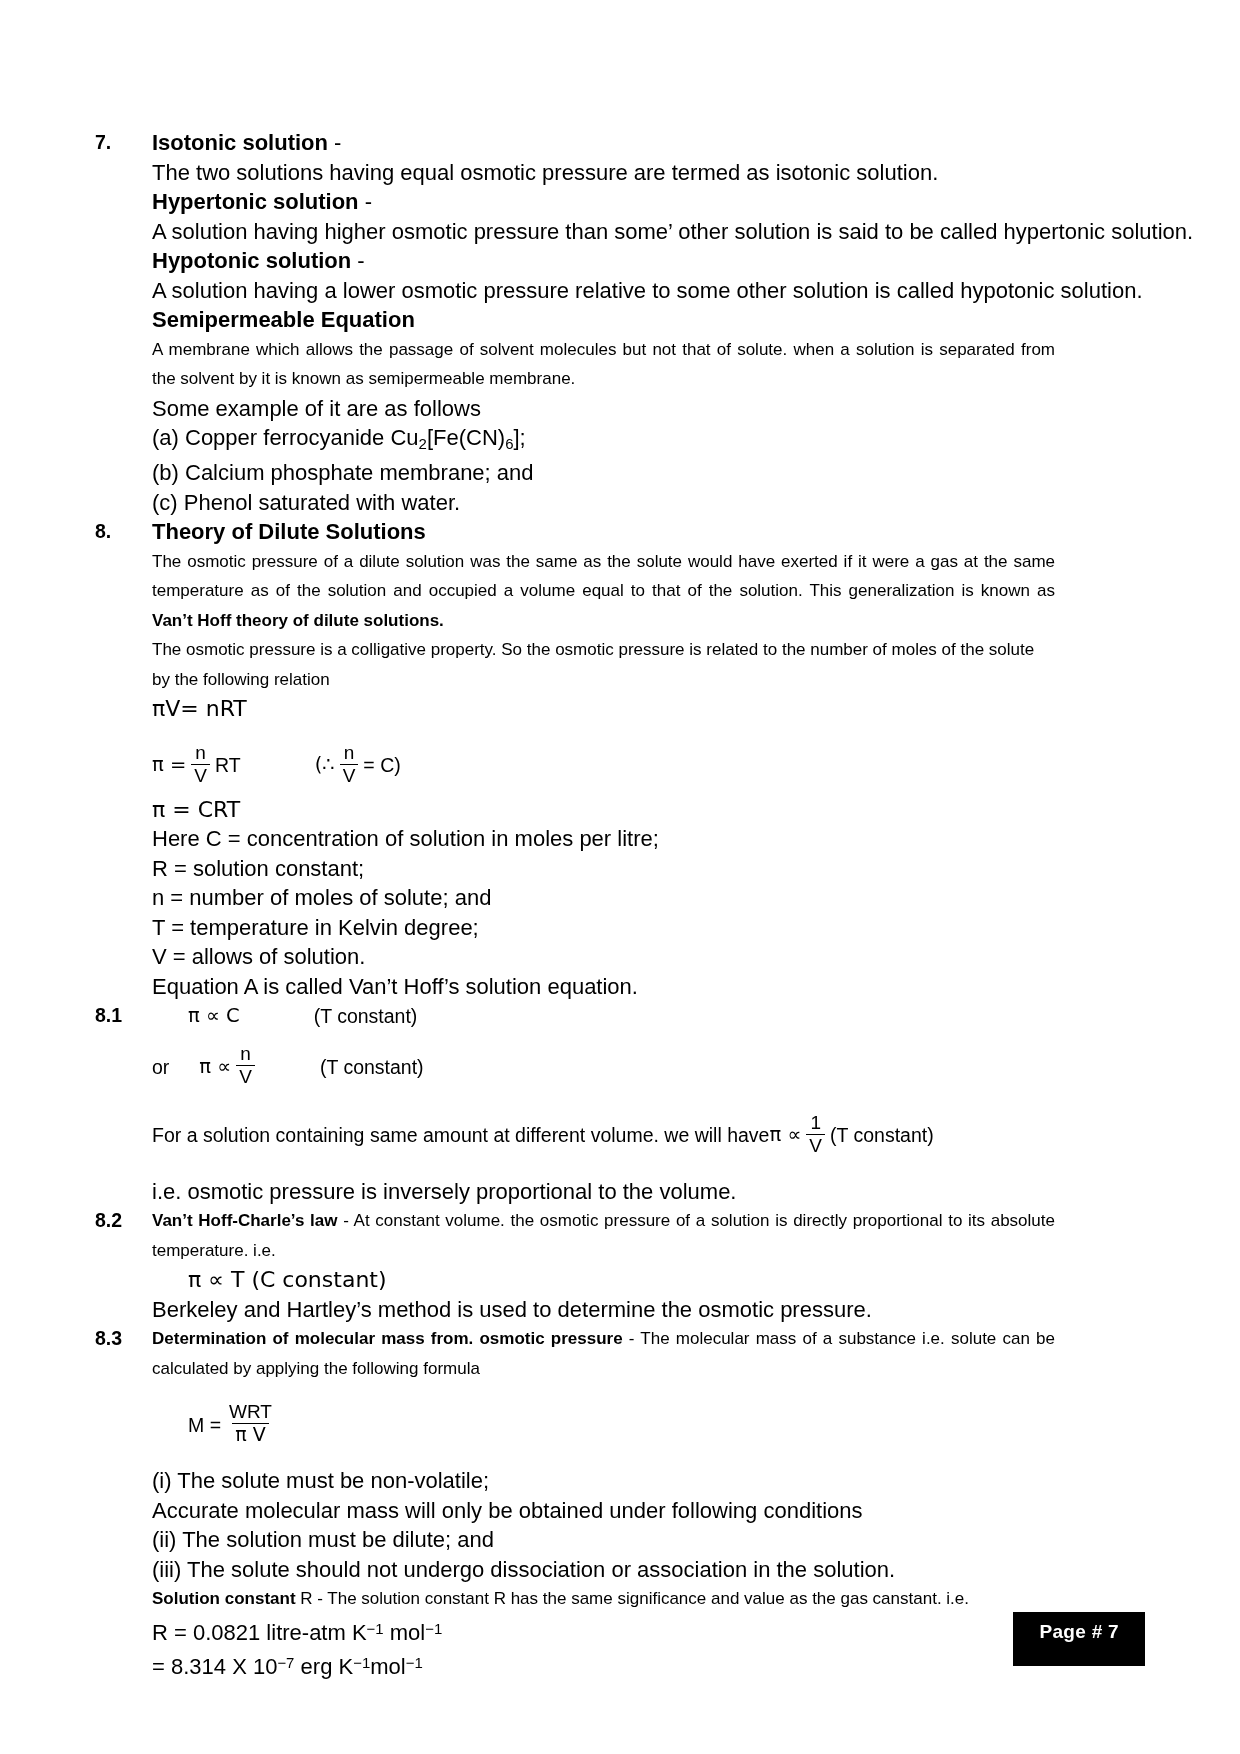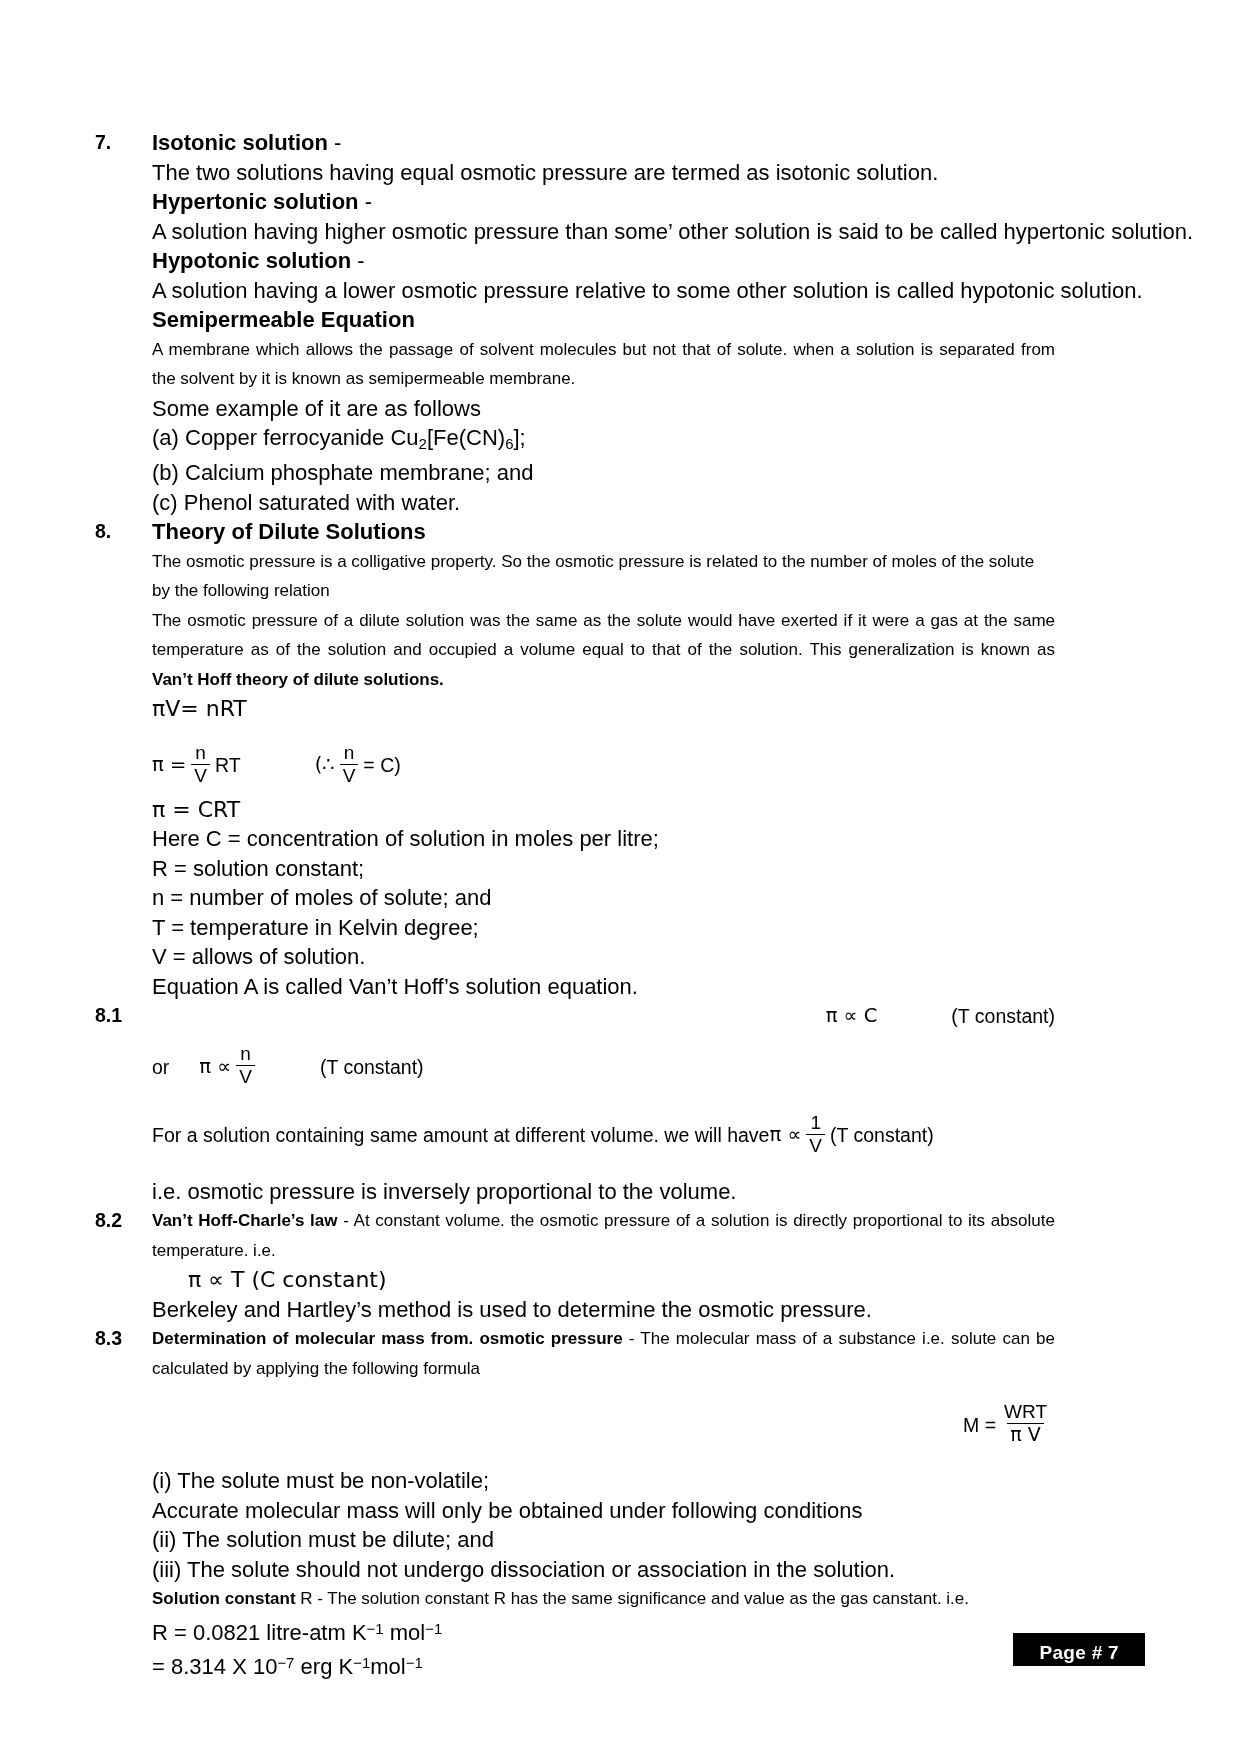--- a/index.html
+++ b/index.html
@@ -54,21 +54,21 @@
   }
   .just {
     font-size: 17px;
     line-height: 29.5px;
     text-align: justify;
     white-space: normal;
   }
   .just.last { text-align: left; }
   b, .b { font-weight: bold; }
 
-  .indent-sm { padding-left: 36px; justify-content: flex-end; }
+  .indent-sm { padding-left: 36px; }
 
   .sym { font-family: "DejaVu Sans", sans-serif; }
   sub { font-size: 0.68em; vertical-align: -0.25em; }
   sup { font-size: 0.68em; vertical-align: 0.42em; }
 
   
   .frac {
     display: inline-flex;
     flex-direction: column;
     align-items: center;
@@ -105,21 +105,21 @@
 
   
   .page-badge {
     position: absolute;
     right: 95px;
     bottom: 88px;
     background: #000000;
     color: #ffffff;
     font-weight: bold;
     font-size: 19px;
-    padding: 9px 26px 2px 26px;
+    padding: 9px 26px 23px 26px;
     letter-spacing: 0.3px;
   }
 </style>
 </head>
 <body>
 
 <div class="page">
   <div class="content">
 
     <div class="row">
@@ -158,25 +158,25 @@
         <div class="line">(c) Phenol saturated with water.</div>
       </div>
     </div>
 
     <div class="row">
       <div class="num">8.</div>
       <div class="body">
 
         <div class="line b">Theory of Dilute Solutions</div>
 
-        <div class="just last">The osmotic pressure is a colligative property. So the osmotic pressure is related to the number of moles of the solute by the following relation</div>
-
         <div class="just">
           <span>The osmotic pressure of a dilute solution was the same as the solute would have exerted if it were a gas at the same temperature as of the solution and occupied a volume equal to that of the solution. This generalization is known as </span><span class="b">Van’t Hoff theory of dilute solutions.</span>
         </div>
+
+        <div class="just last">The osmotic pressure is a colligative property. So the osmotic pressure is related to the number of moles of the solute by the following relation</div>
 
         <div class="line sym">πV= nRT</div>
 
         <div class="spacer-20"></div>
 
         <div class="eq">
           <span class="sym">π  = </span>
           <span class="frac">
             <span class="top">n</span>
             <span class="bot">V</span>

